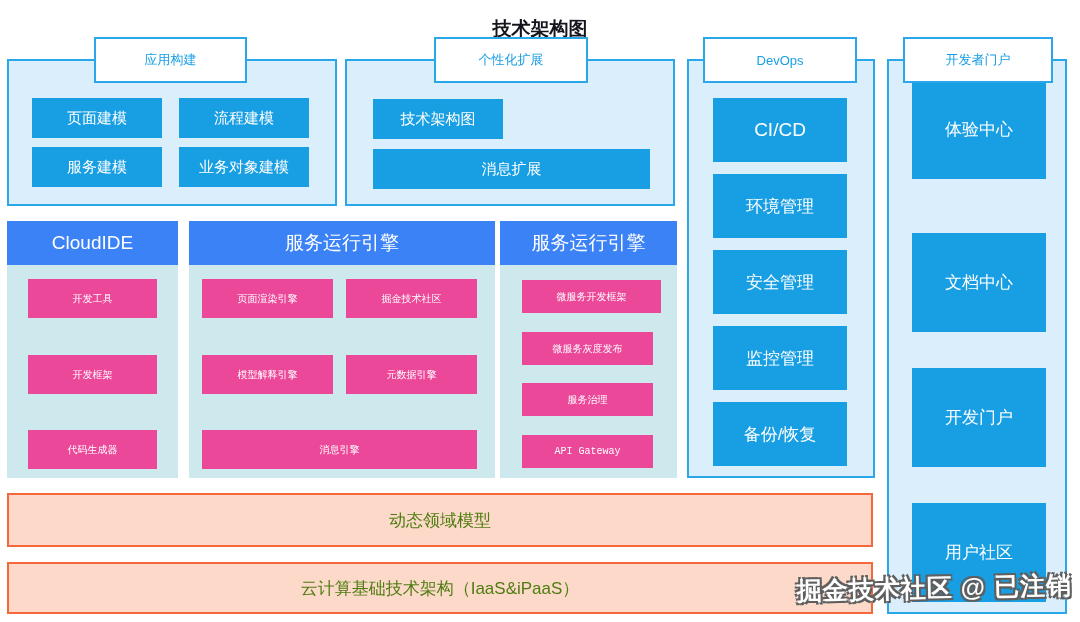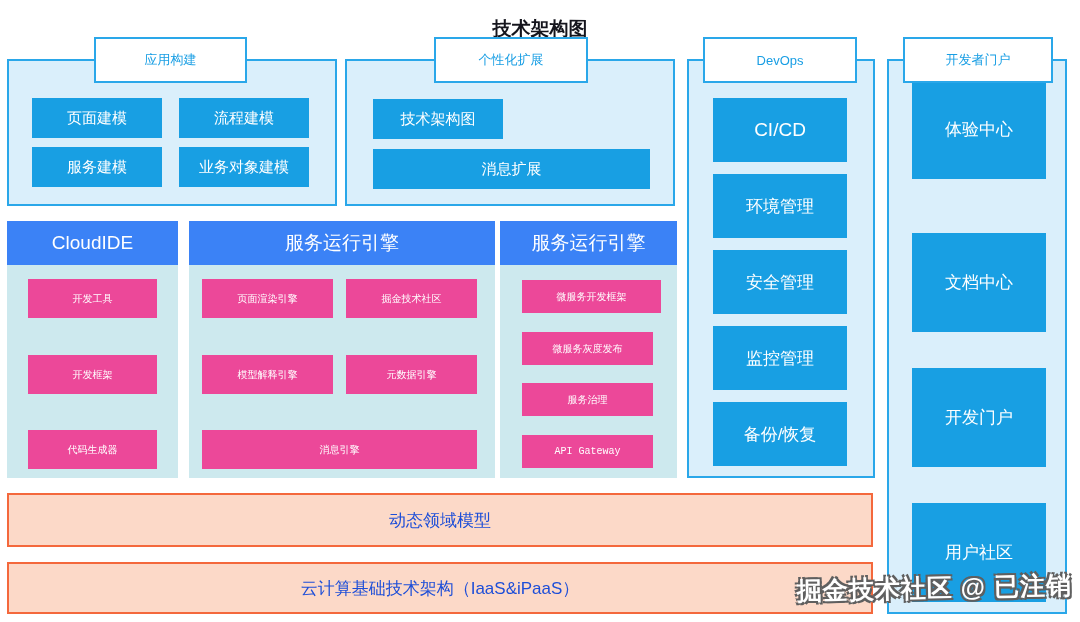--- a/index.html
+++ b/index.html
@@ -73,21 +73,21 @@
     align-items: center;
     justify-content: center;
     z-index: 2;
     font-family: Liberation Mono, monospace;
   }
   
   .orange-bar {
     position: absolute;
     background: #fcd9c8;
     border: 2px solid #f4683c;
-    color: #1d4ed8;
+    color: #4d7c0f;
     font-size: 17px;
     display: flex;
     align-items: center;
     justify-content: center;
   }
   .watermark {
     position: absolute;
     left: 760px; top: 572px; width: 312px;
     text-align: right;
     font-size: 25px;

